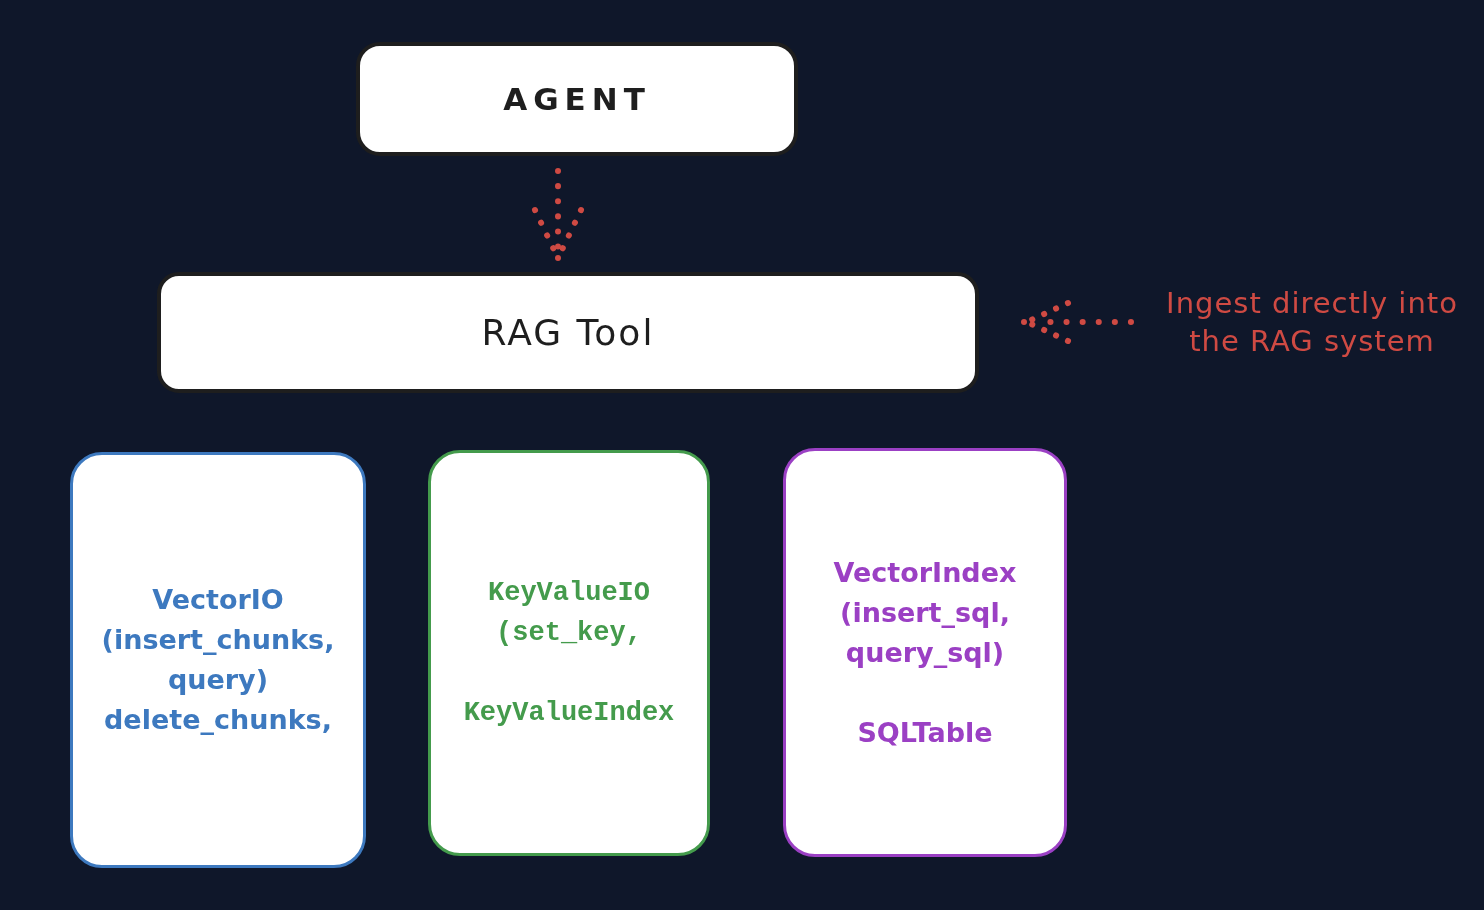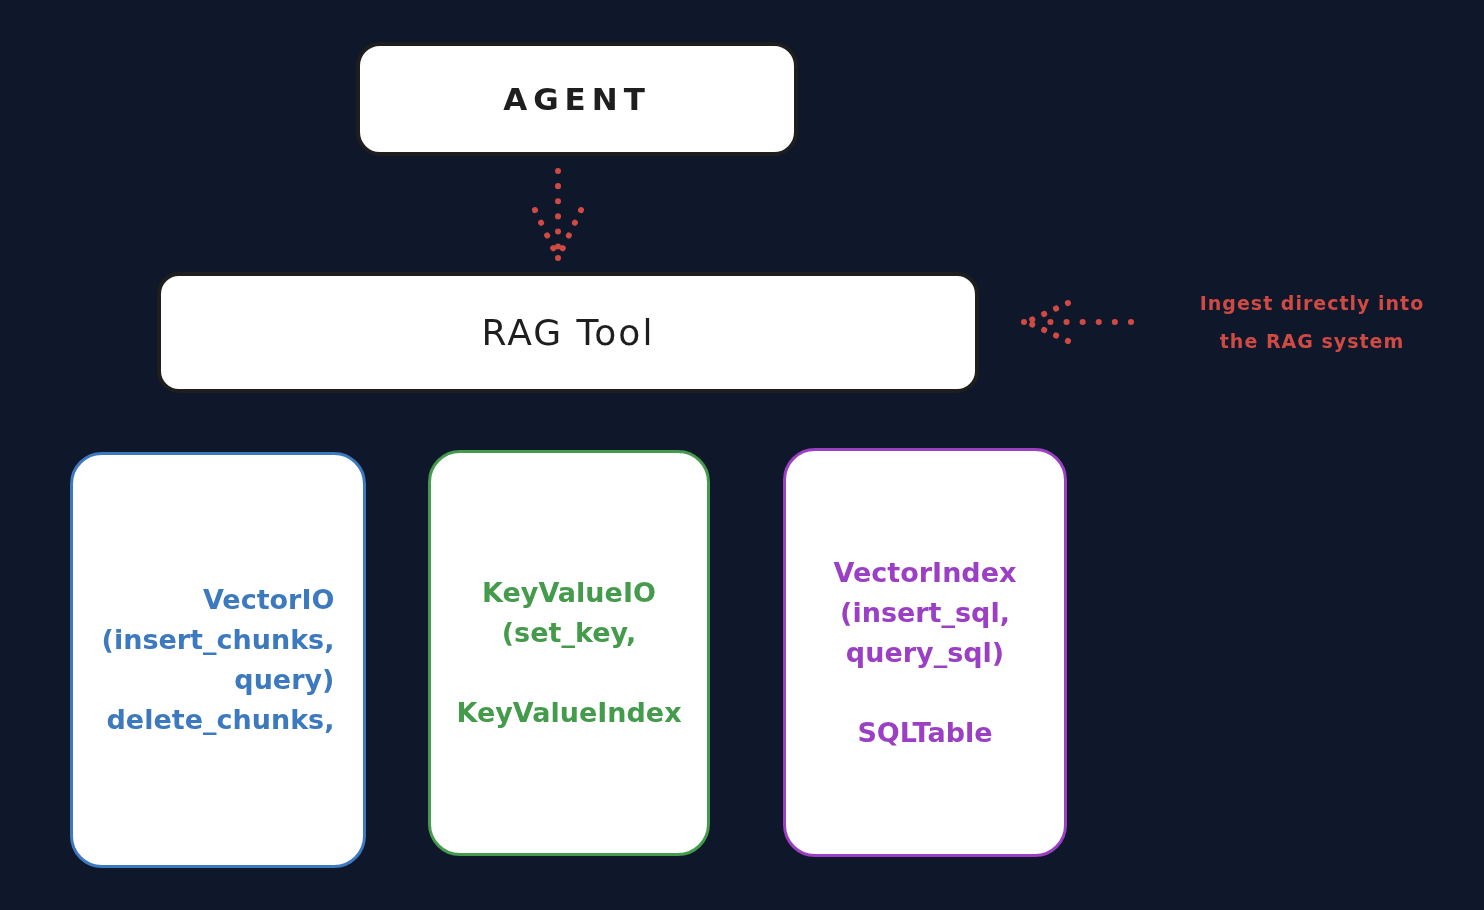--- a/index.html
+++ b/index.html
@@ -54,33 +54,33 @@
     flex-direction: column;
     align-items: center;
     justify-content: center;
     text-align: center;
     font-size: 27px;
     font-weight: bold;
     line-height: 40px;
     box-sizing: border-box;
   }
   .io-vector     { left: 70px;  top: 452px; width: 296px; height: 416px; }
-  .io-keyvalue   { left: 428px; top: 450px; width: 282px; height: 406px; }
+  .io-keyvalue   { left: 428px; top: 450px; width: 282px; height: 406px; font-family: Liberation Mono, monospace; }
   .io-relational { left: 783px; top: 448px; width: 284px; height: 409px; }
   .index-label {
     margin-top: 40px;
   }
   .annotation {
     position: absolute;
     left: 1140px;
     top: 284px;
     width: 344px;
     text-align: center;
-    font-size: 19px;
-    font-weight: bold;
+    font-size: 29px;
+    font-weight: normal;
     line-height: 38px;
     letter-spacing: 1px;
   }
   .arrows {
     position: absolute;
     left: 0;
     top: 0;
     pointer-events: none;
   }
 </style>
@@ -110,21 +110,21 @@
 
   <div class="node rag-node">
     <span>RAG Tool</span>
   </div>
 
   <div class="annotation" style="color: rgb(207, 74, 67);">
     <div>Ingest directly into</div>
     <div>the RAG system</div>
   </div>
 
-  <div class="io-box io-vector" style="border-color: rgb(61, 121, 191); color: rgb(61, 121, 191); text-align: right;">
+  <div class="io-box io-vector" style="border-color: rgb(61, 121, 191); color: rgb(61, 121, 191);">
     <div>
       <div>VectorIO</div>
       <div>(insert_chunks,</div>
       <div>query)</div>
       <div>delete_chunks,</div>
     </div>
   </div>
 
   <div class="io-box io-keyvalue" style="border-color: rgb(68, 155, 76); color: rgb(68, 155, 76);">
     <div>

